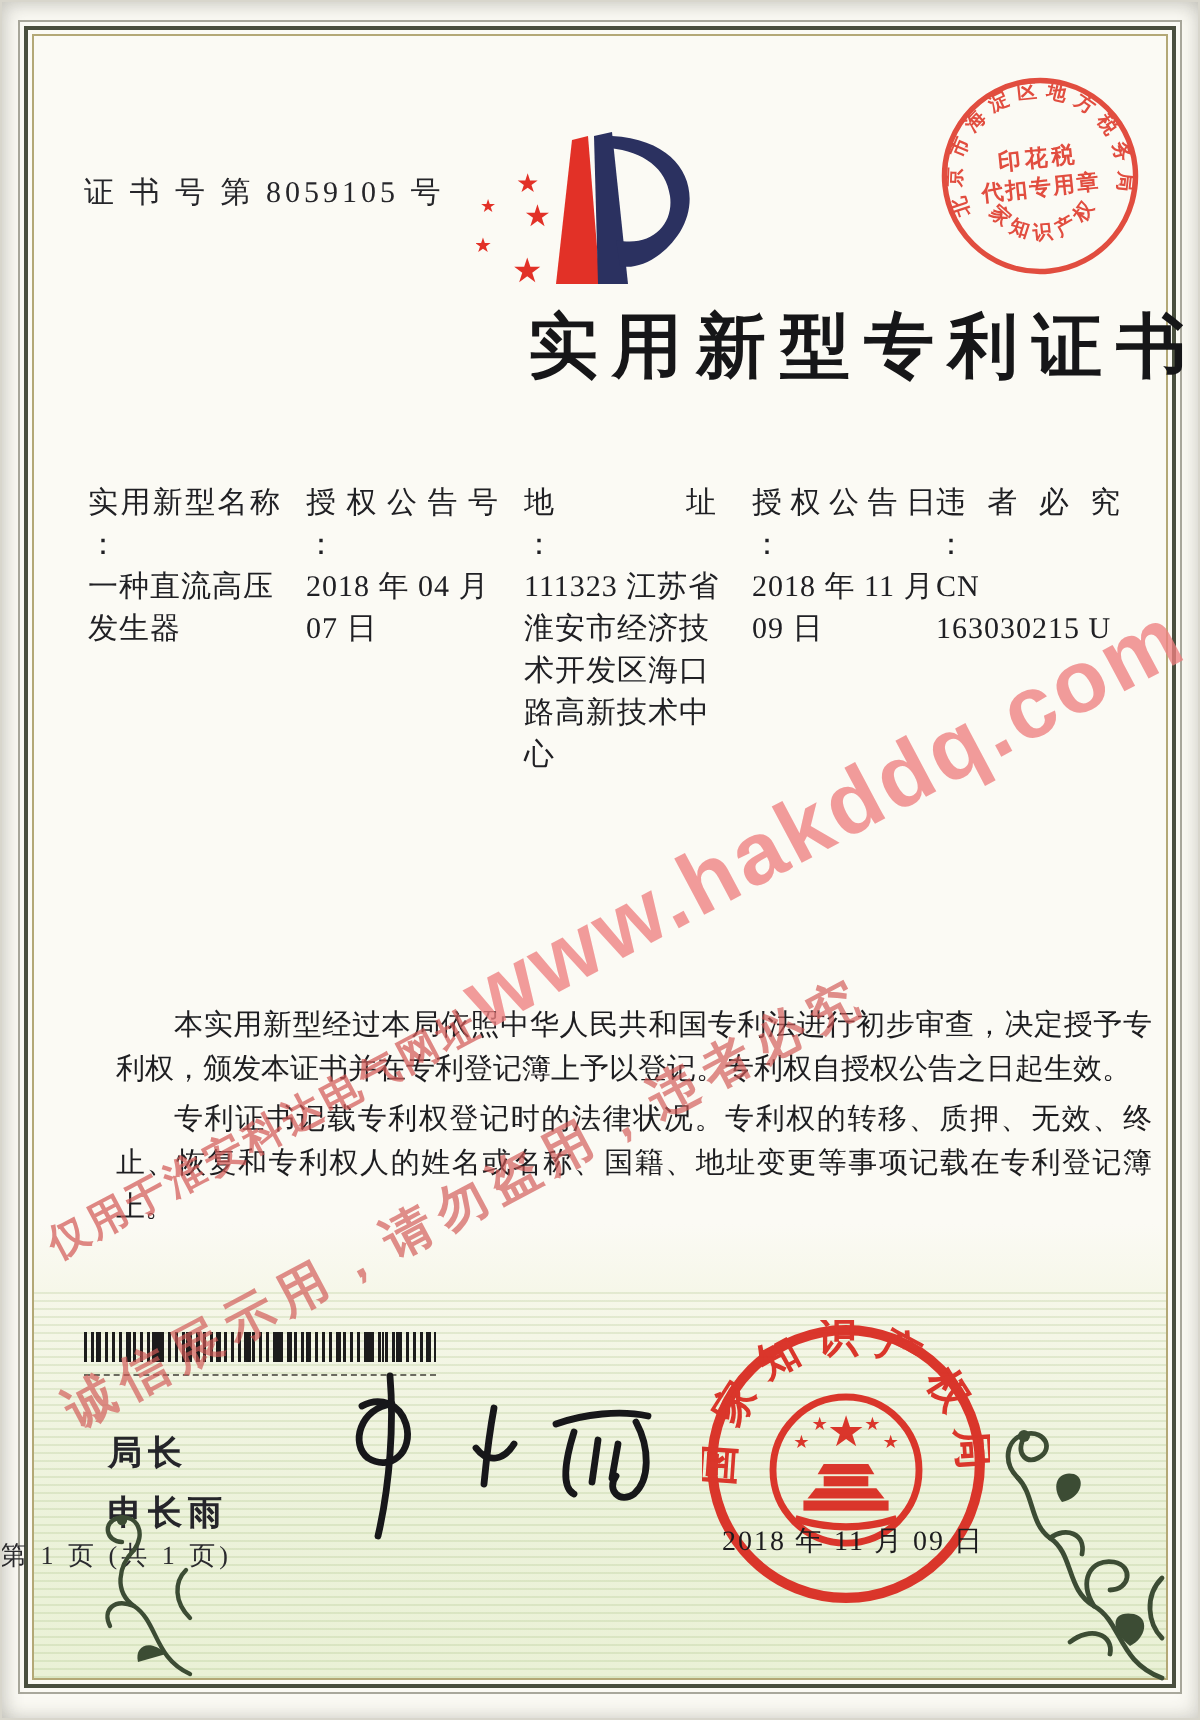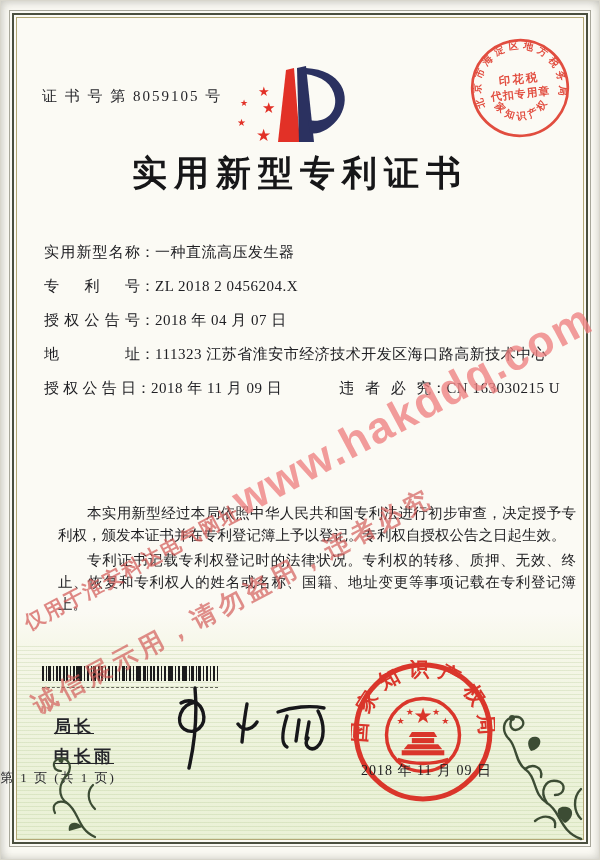--- a/index.html
+++ b/index.html
@@ -20,46 +20,46 @@
       repeating-linear-gradient(0deg, rgba(150,180,110,.20) 0 1px, rgba(255,255,255,0) 1px 4px),
       linear-gradient(180deg,#f6f7e9 0,#ecf2da 60%,#eaf1d6 100%);}
   .band-fade{position:absolute;left:17px;right:17px;top:612px;height:34px;z-index:0;
     background:linear-gradient(180deg, rgba(246,247,233,0) 0, #f6f7e9 100%);}
 
   .cert-no{position:absolute;left:42px;top:64px;font-size:15px;letter-spacing:2px;color:#26262a;z-index:2;margin-top:23px;}
 
   .logo{position:absolute;left:238px;top:56px;z-index:2;}
   .stamp{position:absolute;left:466px;top:34px;z-index:3;opacity:.9;transform:rotate(-6deg);}
 
-  .title{position:absolute;left:0;right:0;top:150px;text-align:center;font-size:35px;font-weight:600;
+  .title{position:absolute;left:0;right:0;top:150px;text-align:right;font-size:35px;font-weight:600;
     letter-spacing:7px;color:#161618;z-index:2;}
 
   .fields{position:absolute;left:44px;top:242px;width:516px;z-index:2;font-size:15px;color:#202024;
-    display:flex;flex-direction:column;gap:13px;}
+    display:flex;gap:13px;}
   .frow{line-height:21px;}
   .flabel{display:inline-block;width:96px;text-align:justify;text-align-last:justify;vertical-align:top;}
   .colon{display:inline-block;vertical-align:top;}
   .fvalue{display:inline-block;vertical-align:top;max-width:396px;letter-spacing:.5px;}
   .grant-row{display:flex;justify-content:space-between;line-height:21px;}
   .grant-row .flabel{width:92px;}
 
   .body-text{position:absolute;left:44px;top:502px;width:518px;z-index:2;font-size:14.5px;
     line-height:1.52;color:#1d1d20;text-align:justify;margin-left:14px;}
   .body-text p{margin:0 0 3px 0;text-indent:2em;}
 
   .barcode{position:absolute;left:42px;top:666px;width:176px;height:15px;z-index:2;
     background:
       repeating-linear-gradient(90deg,#1c1c1c 0 1.5px,transparent 1.5px 3.5px),
       repeating-linear-gradient(90deg,transparent 0 6px,#1c1c1c 6px 8.5px,transparent 8.5px 15px),
       repeating-linear-gradient(90deg,transparent 0 11px,#1c1c1c 11px 12px,transparent 12px 23px);}
   .perf{position:absolute;left:42px;top:687px;width:176px;border-top:1px dashed #6b6b60;z-index:2;}
 
   .signer{position:absolute;left:54px;top:712px;z-index:2;
     font-family:"Liberation Sans","DejaVu Sans",sans-serif;font-size:17px;font-weight:600;
-    letter-spacing:3px;color:#25252a;line-height:30px;text-decoration:underline;}
+    letter-spacing:3px;color:#25252a;line-height:30px;}
   .signature{position:absolute;left:150px;top:682px;z-index:4;}
 
   .seal{position:absolute;left:351px;top:660px;z-index:5;opacity:.93;}
   .seal-date{position:absolute;left:361px;top:762px;z-index:6;font-size:14px;color:#1c1c1e;letter-spacing:1px;}
 
   .footer{position:absolute;left:0;right:0;top:769px;text-align:left;font-size:13px;
     letter-spacing:2px;color:#2a2a2e;z-index:2;}
 
   .wm{position:absolute;z-index:7;pointer-events:none;white-space:nowrap;transform-origin:0 50%;transform:rotate(-28deg);}
   .wm1{left:22px;top:592px;}
@@ -106,23 +106,20 @@
   </text>
   <text x="52" y="47" font-size="11" fill="#df3b2c" text-anchor="middle" letter-spacing="2" font-weight="bold">印花税</text>
   <text x="52" y="61" font-size="10.5" fill="#df3b2c" text-anchor="middle" letter-spacing="1" font-weight="bold">代扣专用章</text>
 </svg>
 
 <div class="title">实用新型专利证书</div>
 
 <div class="fields">
   <div class="frow">
     <span class="flabel">实用新型名称</span><span class="colon">：</span><span class="fvalue">一种直流高压发生器</span>
-  </div>
-  <div class="frow">
-    <span class="flabel">专利号</span><span class="colon">：</span><span class="fvalue">ZL 2018 2 0456204.X</span>
   </div>
   <div class="frow">
     <span class="flabel">授权公告号</span><span class="colon">：</span><span class="fvalue">2018 年 04 月 07 日</span>
   </div>
   <div class="frow">
     <span class="flabel">地址</span><span class="colon">：</span><span class="fvalue">111323 江苏省淮安市经济技术开发区海口路高新技术中心</span>
   </div>
   <div class="grant-row">
     <span><span class="flabel">授权公告日</span><span class="colon">：</span><span class="fvalue">2018 年 11 月 09 日</span></span>
     <span><span class="flabel">违者必究</span><span class="colon">：</span><span class="fvalue">CN 163030215 U</span></span>

